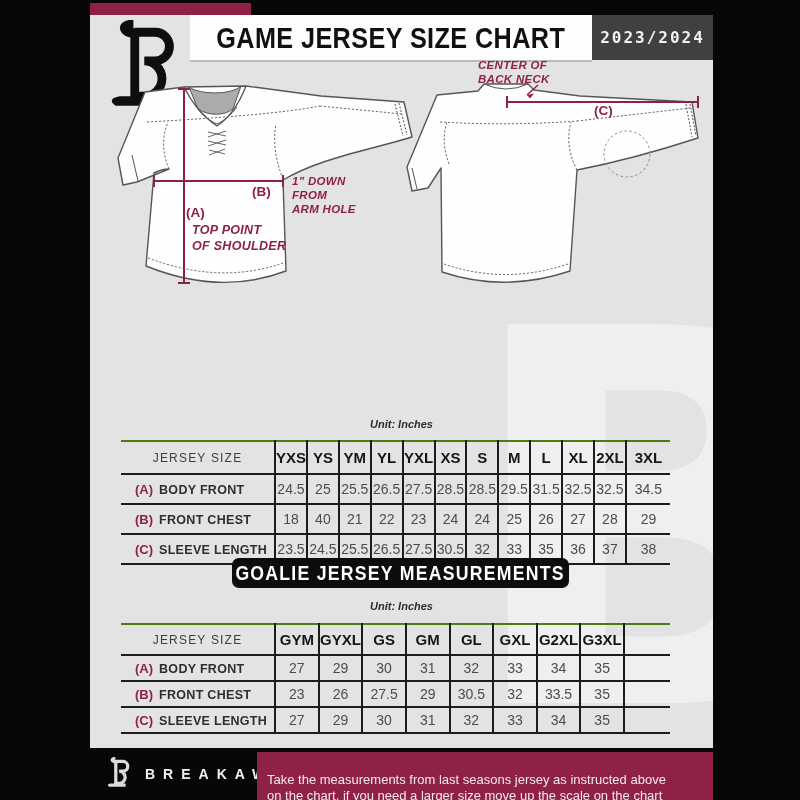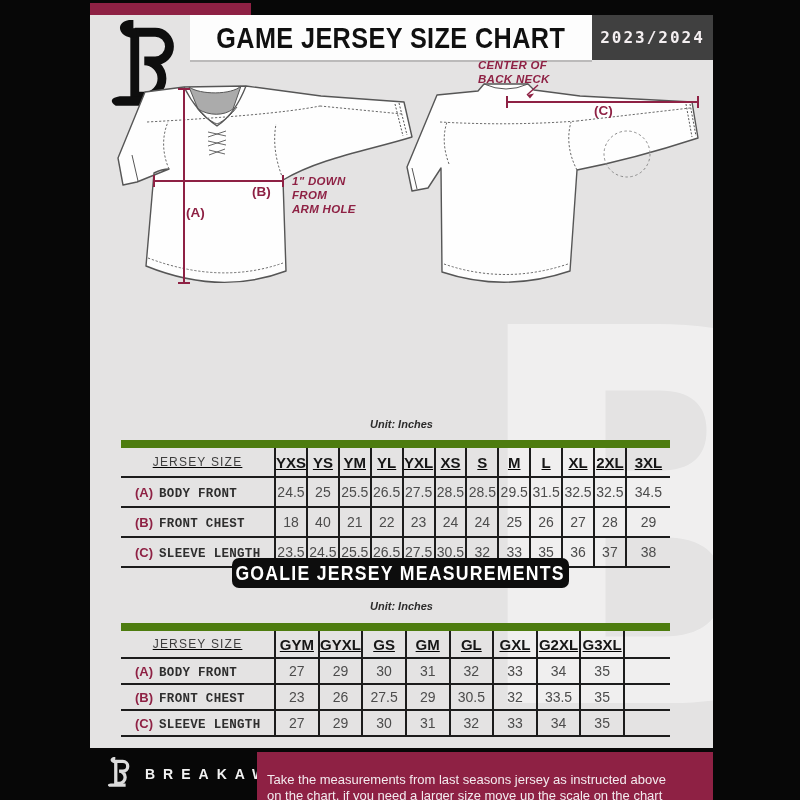--- a/index.html
+++ b/index.html
@@ -28,26 +28,26 @@
   .sec-banner{position:absolute;left:232px;width:337px;height:30px;background:#0d0d0d;border-radius:7px;
               display:flex;align-items:center;justify-content:center;}
   .sec-banner .cond{color:#fff;font-size:21px;font-weight:800;letter-spacing:1.5px;}
   .unit{position:absolute;left:90px;width:623px;text-align:center;font-style:italic;font-weight:bold;
         font-size:11px;color:#2c2c2c;}
   .twrap{position:absolute;left:121px;width:549px;}
   .mtable{border-collapse:collapse;table-layout:fixed;width:549px;}
   .mtable th,.mtable td{padding:0;text-align:center;border-left:2px solid #1c1c1c;overflow:hidden;}
   .mtable .lbl{border-left:none;text-align:left;padding-left:14px;}
   .mtable .hlbl{text-align:center;padding-left:0;font-size:12px;letter-spacing:1.2px;font-weight:500;color:#3d3d3d;}
-  .mtable thead tr{border-top:8px solid #4d7c0f;border-bottom:2px solid #1c1c1c;text-decoration:underline;}
+  .mtable thead tr{border-top:2px solid #4d7c0f;border-bottom:2px solid #1c1c1c;}
   .mtable tbody tr{border-bottom:2px solid #1c1c1c;}
   .mtable .szh{font-size:15px;font-weight:bold;color:#161616;}
   .mtable .val{font-size:14px;color:#4c4c4c;}
   .rk{color:#8e2144;font-weight:bold;font-size:13px;margin-right:6px;}
-  .rn{font-size:12.5px;font-weight:600;color:#2e2e2e;letter-spacing:.3px;font-family:Liberation Mono, monospace;}
+  .rn{font-size:12.5px;font-weight:600;color:#2e2e2e;letter-spacing:.3px;}
   #playerTable .hrow{height:33px}#playerTable .drow{height:30px}
   #goalieTable .hrow{height:31px}#goalieTable .drow{height:26px}
   .foot-logo{position:absolute;left:105px;top:757px;display:flex;align-items:center;}
   .foot-brand{color:#f2f2f2;font-size:14px;font-weight:bold;letter-spacing:8px;margin-left:10px;}
   .foot-note{position:absolute;left:257px;top:752px;width:456px;height:48px;background:#8e2144;
              color:#f3eaee;font-size:13px;line-height:15.8px;padding:20px 10px;box-sizing:border-box;}
   svg{display:block;}
 </style>
 </head>
 <body>
@@ -117,20 +117,24 @@
       <path d="M64,123 H193 M64,117 V129 M193,117 V129"></path>
       <path d="M417,44 H608 M417,38 V50 M608,38 V50"></path>
       <path d="M448,27 L437,37" stroke-width="1.4"></path>
     </g>
     <path d="M437,37 l7,-1.5 l-4,5 z" fill="#8e2144"></path>
   </svg>
 
   <div class="ann" style="left:186px;top:203px">
     <span class="big">(A)</span>
   </div>
+  <div class="ann" style="left:192px;top:222px">
+    <div class="cap cap2">TOP POINT</div>
+    <div class="cap cap2">OF SHOULDER</div>
+  </div>
   <div class="ann" style="left:252px;top:182px">
     <span class="big">(B)</span>
   </div>
   <div class="ann" style="left:292px;top:174px">
     <div class="cap">1" DOWN</div>
     <div class="cap">FROM</div>
     <div class="cap">ARM HOLE</div>
   </div>
   <div class="ann" style="left:478px;top:58px">
     <div class="cap">CENTER OF</div>

